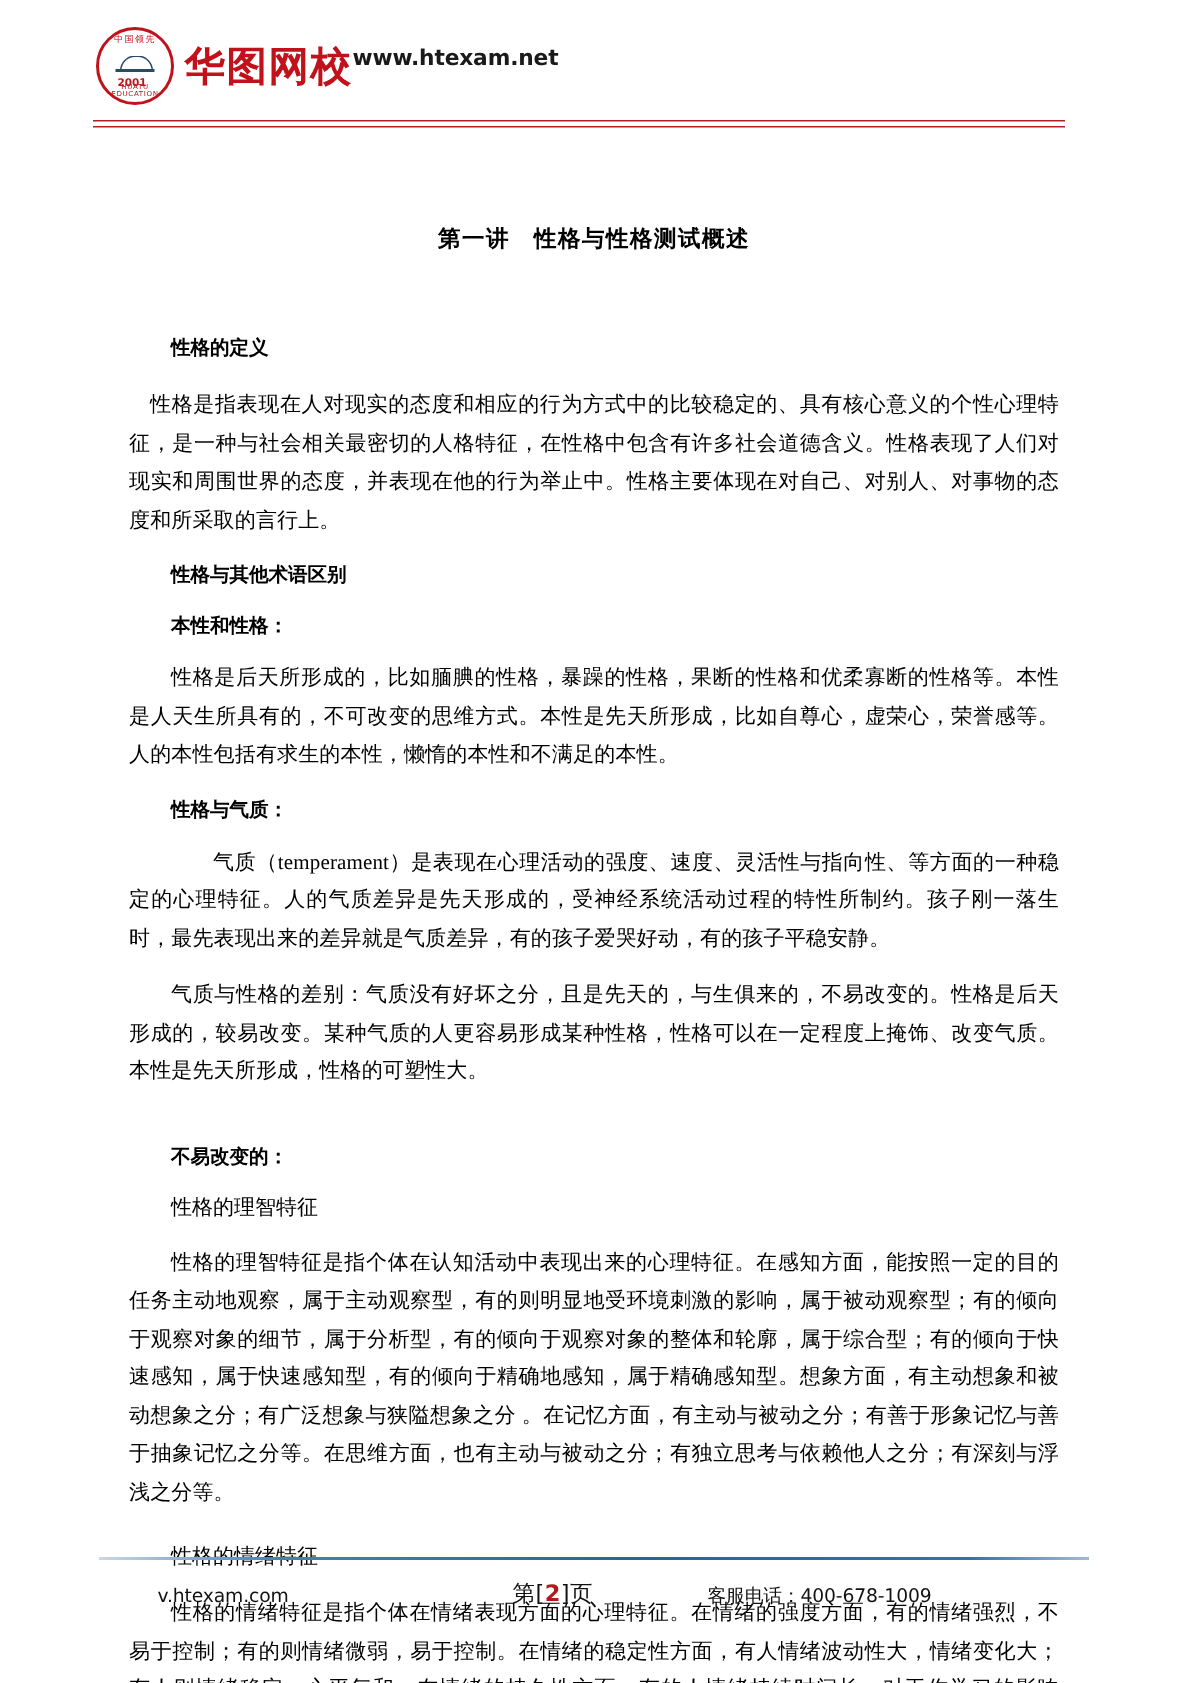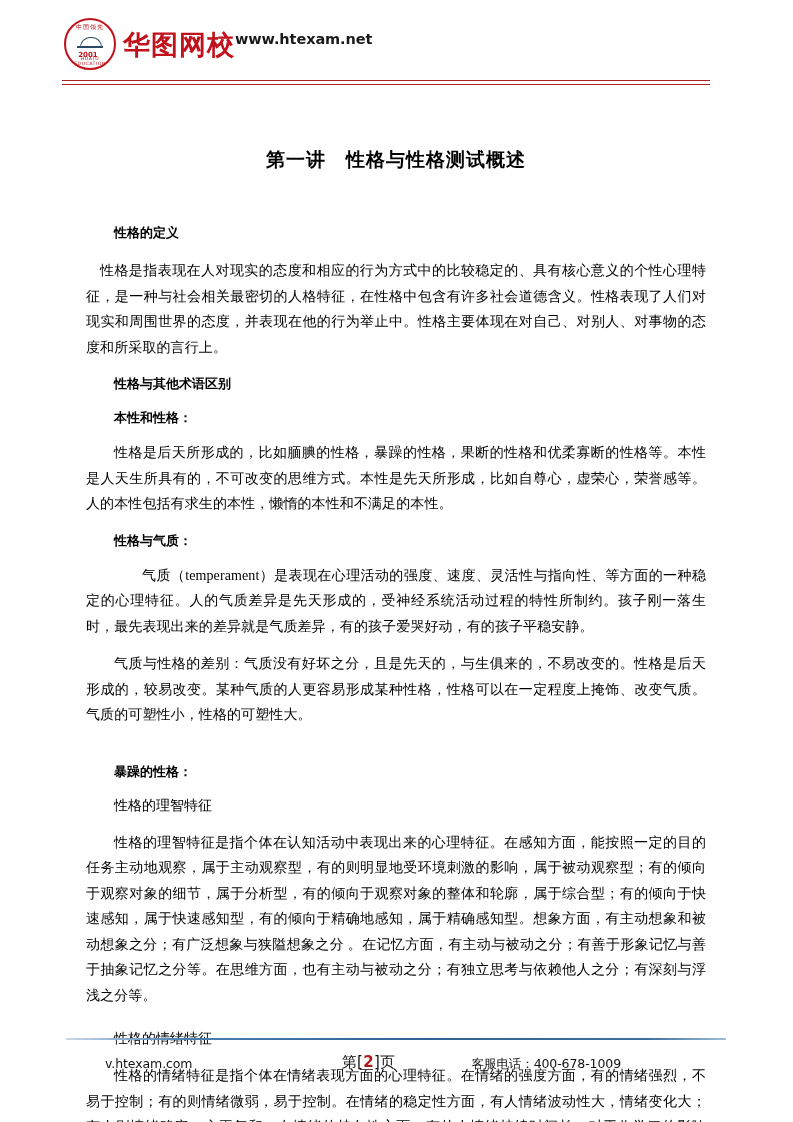--- a/index.html
+++ b/index.html
@@ -142,21 +142,21 @@
 
   
   .content {
     position: absolute;
     left: 86px;
     top: 145px;
     width: 620px;
   }
   .doc-title {
     font-family: "DejaVu Sans", "Liberation Sans", sans-serif;
-    font-size: 19px;
+    font-size: 15px;
     font-weight: bold;
     text-align: center;
     letter-spacing: 1px;
     margin: 0 0 48px 0;
     line-height: 28px;
     color: #000;
   }
 
   .h-sub {
     font-family: "DejaVu Sans", "Liberation Sans", sans-serif;
@@ -262,25 +262,25 @@
 
     <div class="h-sub">性格的定义</div>
     <p class="body indent-small">性格是指表现在人对现实的态度和相应的行为方式中的比较稳定的、具有核心意义的个性心理特征，是一种与社会相关最密切的人格特征，在性格中包含有许多社会道德含义。性格表现了人们对现实和周围世界的态度，并表现在他的行为举止中。性格主要体现在对自己、对别人、对事物的态度和所采取的言行上。</p>
 
     <div class="h-sub tight">性格与其他术语区别</div>
     <div class="h-sub tight">本性和性格：</div>
     <p class="body">性格是后天所形成的，比如腼腆的性格，暴躁的性格，果断的性格和优柔寡断的性格等。本性是人天生所具有的，不可改变的思维方式。本性是先天所形成，比如自尊心，虚荣心，荣誉感等。人的本性包括有求生的本性，懒惰的本性和不满足的本性。</p>
 
     <div class="h-sub tight">性格与气质：</div>
     <p class="body indent-large">气质（temperament）是表现在心理活动的强度、速度、灵活性与指向性、等方面的一种稳定的心理特征。人的气质差异是先天形成的，受神经系统活动过程的特性所制约。孩子刚一落生时，最先表现出来的差异就是气质差异，有的孩子爱哭好动，有的孩子平稳安静。</p>
-    <p class="body">气质与性格的差别：气质没有好坏之分，且是先天的，与生俱来的，不易改变的。性格是后天形成的，较易改变。某种气质的人更容易形成某种性格，性格可以在一定程度上掩饰、改变气质。气质的可塑性小，性格的可塑性大。</p>
+    <p class="body">气质与性格的差别：气质没有好坏之分，且是先天的，与生俱来的，不易改变的。性格是后天形成的，较易改变。某种气质的人更容易形成某种性格，性格可以在一定程度上掩饰、改变气质。本性是先天所形成，性格的可塑性大。</p>
 
     <div class="gap-md"></div>
 
-    <div class="h-sub tight">暴躁的性格：</div>
+    <div class="h-sub tight">不易改变的：</div>
     <div class="h-plain">性格的理智特征</div>
     <p class="body">性格的理智特征是指个体在认知活动中表现出来的心理特征。在感知方面，能按照一定的目的任务主动地观察，属于主动观察型，有的则明显地受环境刺激的影响，属于被动观察型；有的倾向于观察对象的细节，属于分析型，有的倾向于观察对象的整体和轮廓，属于综合型；有的倾向于快速感知，属于快速感知型，有的倾向于精确地感知，属于精确感知型。想象方面，有主动想象和被动想象之分；有广泛想象与狭隘想象之分 。在记忆方面，有主动与被动之分；有善于形象记忆与善于抽象记忆之分等。在思维方面，也有主动与被动之分；有独立思考与依赖他人之分；有深刻与浮浅之分等。</p>
 
     <div class="gap-sm"></div>
 
     <div class="h-plain">性格的情绪特征</div>
     <p class="body">性格的情绪特征是指个体在情绪表现方面的心理特征。在情绪的强度方面，有的情绪强烈，不易于控制；有的则情绪微弱，易于控制。在情绪的稳定性方面，有人情绪波动性大，情绪变化大；有人则情绪稳定，心平气和。在情绪的持久性方面，有的人情绪持续时间长，对工作学习的影响大；</p>
 
   </div>
 

